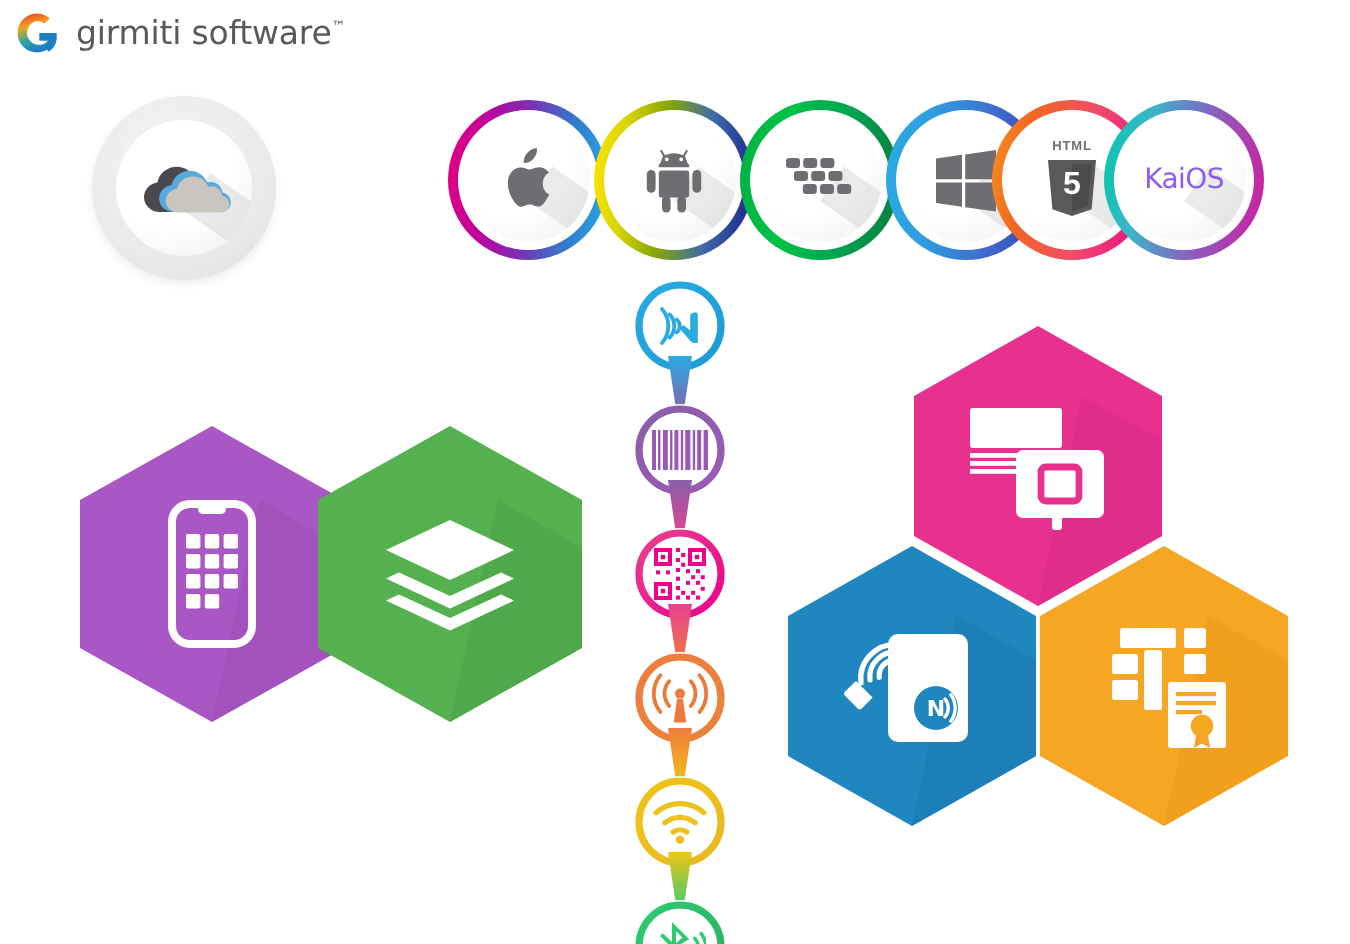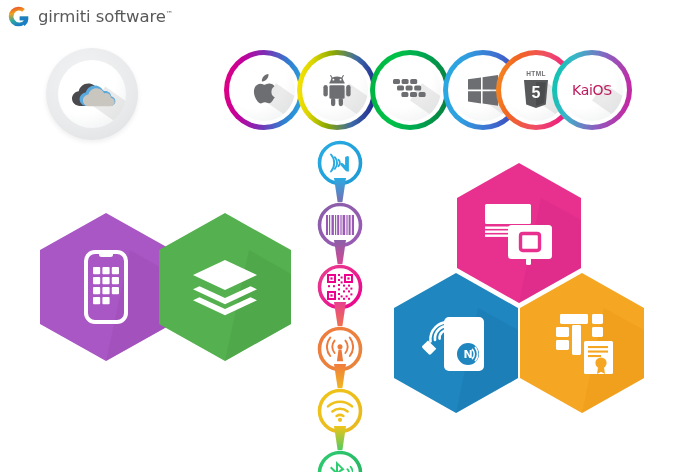--- a/index.html
+++ b/index.html
@@ -192,21 +192,21 @@
     </div>
   </div>
 
   <div class="badge" style="left:552px;top:50px;width:80px;height:80px;">
     <div class="ring" style="inset:0;background:linear-gradient(100deg,#00c9a7 0%,#39b6c9 26%,#8a5fc0 60%,#d4199b 100%);"></div>
     <div class="disc" style="left:5px;top:5px;width:70px;height:70px;background:#fff;"></div>
     <div class="disc" style="left:9px;top:9px;width:62px;height:62px;overflow:hidden;">
         <div class="lshadow"></div>
       </div>
     <div class="glyph" style="left:9px;top:9px;width:62px;height:62px;">
-      <span style="font-size:14px;color:#be185d;letter-spacing:-.3px;font-family:'DejaVu Sans','Liberation Sans',sans-serif;">KaiOS</span>
+      <span style="font-size:14px;color:#8b5cf6;letter-spacing:-.3px;font-family:'DejaVu Sans','Liberation Sans',sans-serif;">KaiOS</span>
     </div>
   </div>
 
   <div class="hex" style="left:38px;top:212px;width:136px;height:150px;">
     <svg width="136" height="150" viewBox="0 0 136 150" aria-hidden="true">
       <defs>
         <linearGradient id="pxShade" x1="0" y1="0" x2="1" y2="1">
           <stop offset="0%" stop-color="#a957c4"></stop>
             <stop offset="55%" stop-color="#a957c4"></stop>
           <stop offset="55.1%" stop-color="#9b4bb5"></stop>

